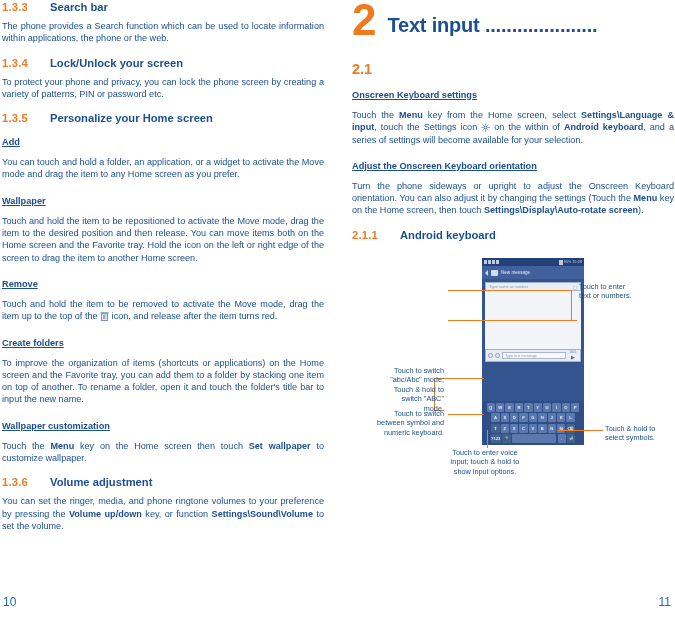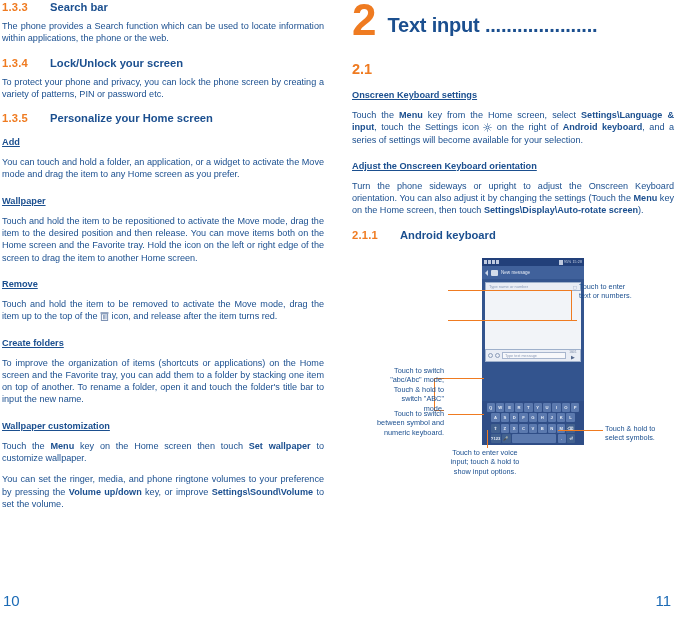--- a/index.html
+++ b/index.html
@@ -104,21 +104,21 @@
     display: inline-block;
     vertical-align: -2px;
     line-height: 0;
   }
   .trash-ico svg, .gear-ico svg { display: block; }
 
   
   .pagenum {
     position: absolute;
     bottom: 8px;
-    font-size: 15px;
+    font-size: 12px;
     color: #1B6AB5;
     font-weight: 500;
   }
   .pagenum.left  { left: 3px; }
   .pagenum.right { right: 4px; }
 
   
   .figure {
     position: absolute;
     left: 352px;
@@ -355,21 +355,25 @@
     <div class="subwrap">
       <span class="sub">Create folders</span>
     </div>
     <p class="body">To improve the organization of items (shortcuts or applications) on the Home screen and the Favorite tray, you can add them to a folder by stacking one item on top of another. To rename a folder, open it and touch the folder's title bar to input the new name.</p>
 
     <div class="subwrap">
       <span class="sub">Wallpaper customization</span>
     </div>
     <p class="body"><span>Touch the </span><b>Menu</b><span> key on the Home screen then touch </span><b>Set wallpaper</b><span> to customize wallpaper.</span></p>
 
-    <p class="body"><span>You can set the ringer, media, and phone ringtone volumes to your preference by pressing the </span><b>Volume up/down</b><span> key, or improve </span><b>Settings\Sound\Volume</b><span> to set the volume.</span></p>
+    <h3 class="sec tight">
+      <span class="num">1.3.6</span>
+      <span class="ttl">Volume adjustment</span>
+    </h3>
+    <p class="body"><span>You can set the ringer, media, and phone ringtone volumes to your preference by pressing the </span><b>Volume up/down</b><span> key, or function </span><b>Settings\Sound\Volume</b><span> to set the volume.</span></p>
   </div>
 
   <div class="col col-right">
 
     <div class="chapter">
       <span class="cnum">2</span>
       <span class="ctitle">Text input .....................</span>
     </div>
 
     <h2 class="sec2">
@@ -377,21 +381,21 @@
     </h2>
 
     <div class="subwrap">
       <span class="sub">Onscreen Keyboard settings</span>
     </div>
     <p class="body"><span>Touch the </span><b>Menu</b><span> key from the Home screen, select </span><b>Settings\Language &amp; input</b><span>, touch the Settings icon </span><span class="ico gear-ico"><svg width="9" height="9" viewBox="0 0 10 10">
             <g fill="none" stroke="#1B4F8F" stroke-width="1">
               <circle cx="5" cy="5" r="1.6"></circle>
               <path d="M5 0.6v1.2M5 8.2v1.2M0.6 5h1.2M8.2 5h1.2M1.9 1.9l0.9 0.9M7.2 7.2l0.9 0.9M8.1 1.9l-0.9 0.9M2.8 7.2l-0.9 0.9"></path>
             </g>
-          </svg></span><span> on the right of </span><b>Android keyboard</b><span>, and a series of settings will become available for your selection.</span></p>
+          </svg></span><span> on the within of </span><b>Android keyboard</b><span>, and a series of settings will become available for your selection.</span></p>
 
     <div class="subwrap">
       <span class="sub">Adjust the Onscreen Keyboard orientation</span>
     </div>
     <p class="body"><span>Turn the phone sideways or upright to adjust the Onscreen Keyboard orientation. You can also adjust it by changing the settings (Touch the </span><b>Menu</b><span> key on the Home screen, then touch </span><b>Settings\Display\Auto-rotate screen</b><span>).</span></p>
 
     <h3 class="sec tight">
       <span class="num">2.1.1</span>
       <span class="ttl">Android keyboard</span>
     </h3>

